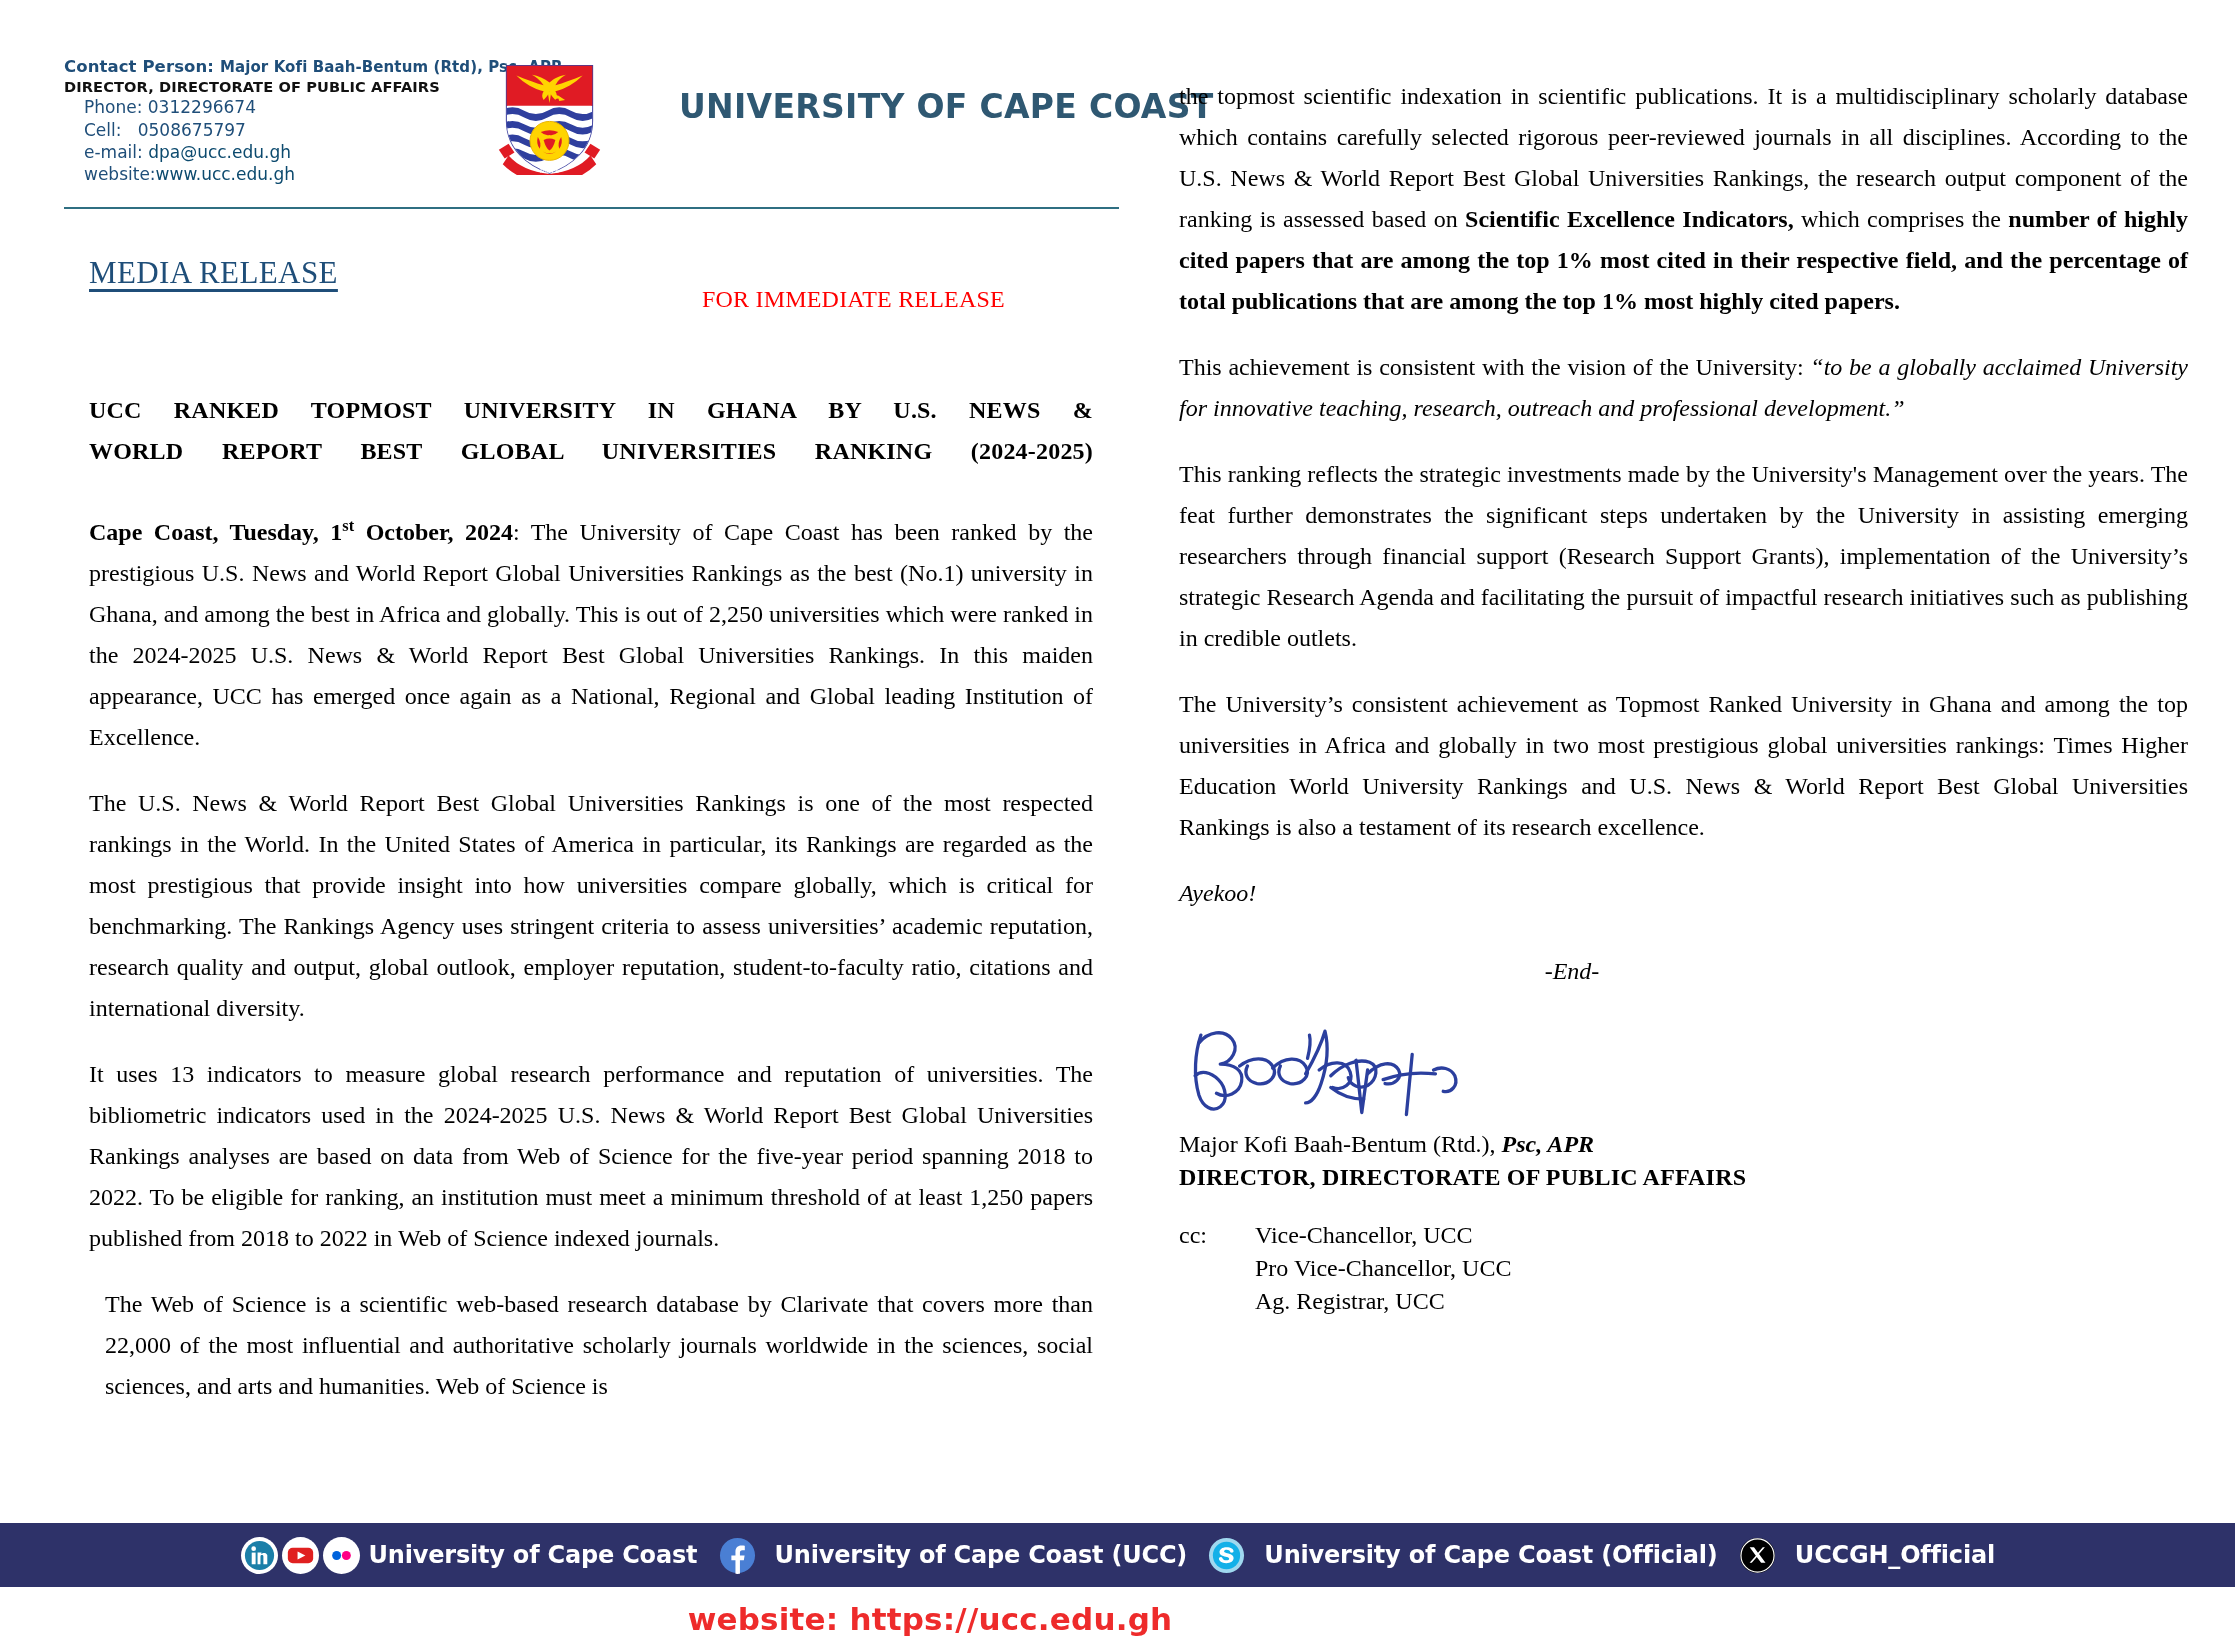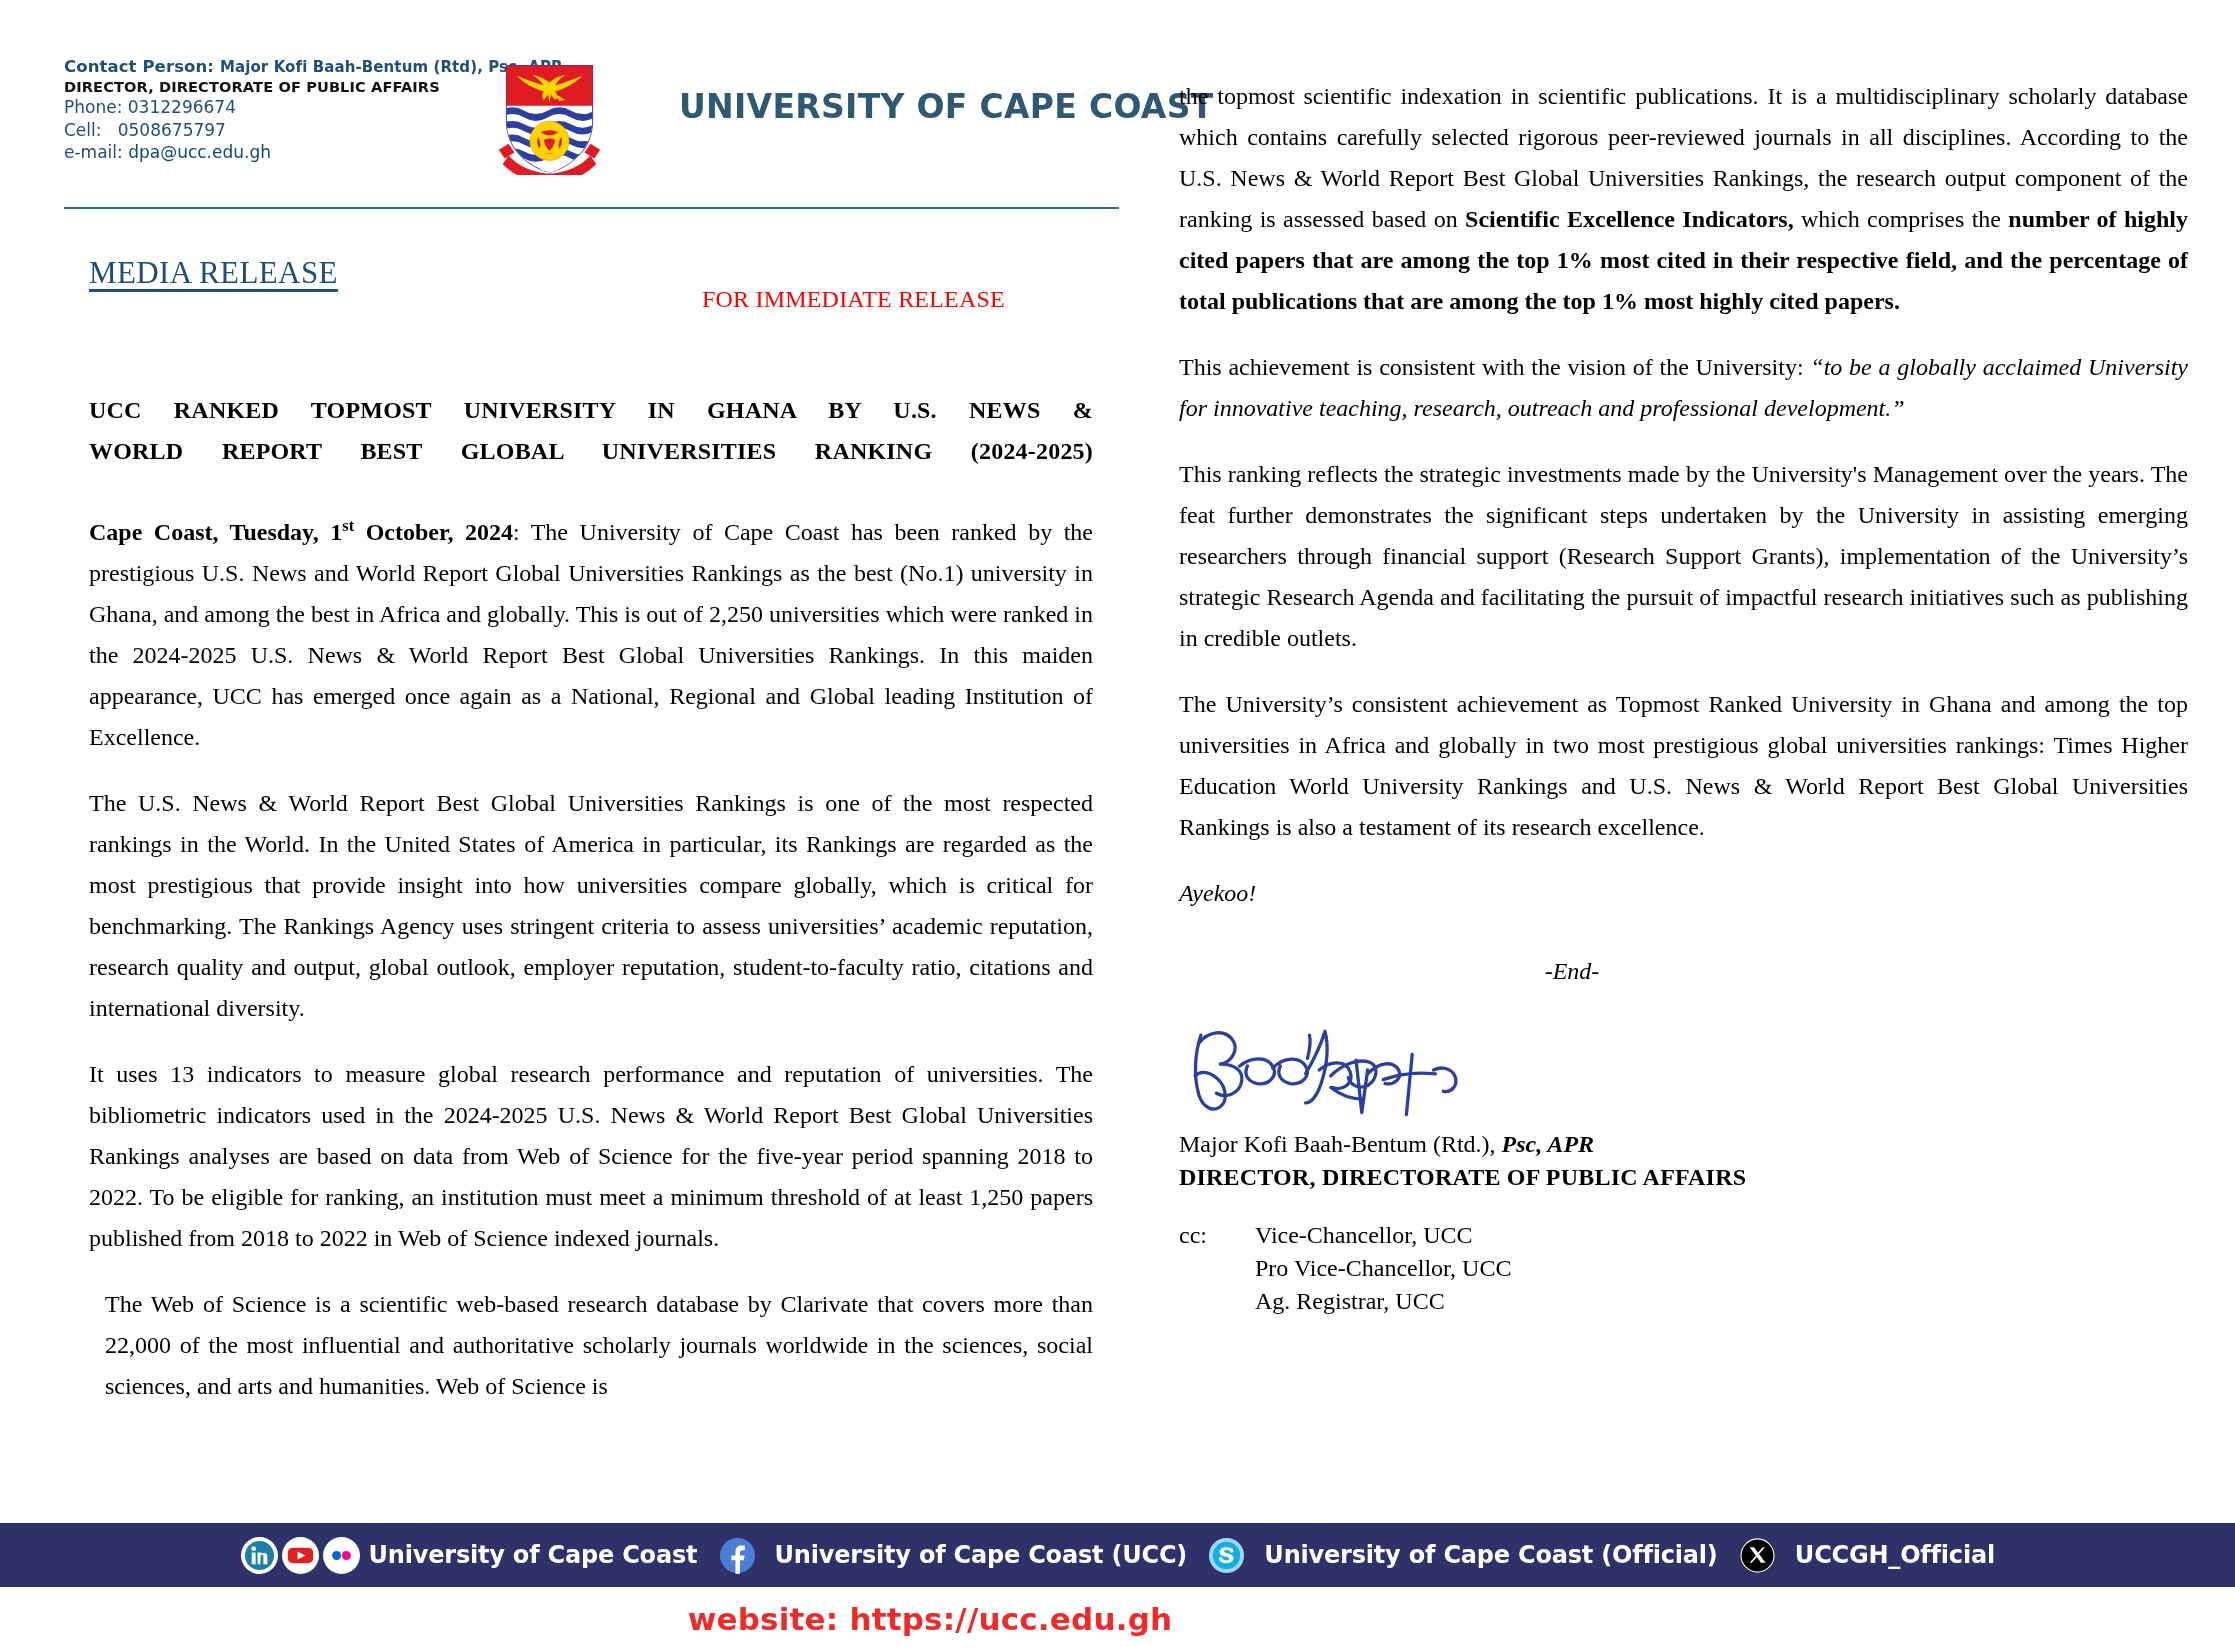--- a/index.html
+++ b/index.html
@@ -21,21 +21,21 @@
     height: 155px;
   }
   .contact-block {
     font-family: "DejaVu Sans", sans-serif;
     color: #1f4e79;
     line-height: 1.30;
   }
   .contact-line1 { font-size: 16.5px; font-weight: bold; letter-spacing:0.1px; }
   .contact-line1 .nm { font-size: 15px; }
   .contact-line2 { font-size: 14.6px; font-weight: bold; color:#111111; letter-spacing:0.1px;}
-  .contact-row { font-size: 17px; font-weight: normal; color:#1f4e79; }
+  .contact-row { font-size: 17px; font-weight: normal; color:#1f4e79;margin-left:20px; }
   .contact-row .lbl { }
   .contact-row a, .contact-row .ulink {
     color:#0c4a6e; 
   }
 
   .crest {
     position:absolute;
     left: 493px; top: 60px;
     width: 113px; height: 115px;
   }
@@ -188,20 +188,23 @@
       <span class="lbl">Phone:</span>
       <span>0312296674</span>
     </div>
     <div class="contact-row">
       <span class="lbl">Cell:</span>
       &nbsp;&nbsp;<span>0508675797</span>
     </div>
     <div class="contact-row">
       <span class="lbl">e-mail:</span>
       <span class="ulink">dpa@ucc.edu.gh</span>
+    </div>
+    <div class="contact-row">
+      <span class="lbl">website:</span><span class="ulink">www.ucc.edu.gh</span>
     </div>
   </div>
 </div>
 
 <div class="crest">
   <svg viewBox="0 0 116 118" width="113" height="115">
 
     <path d="M14 6 H102 V62 C102 92 80 108 58 116 C36 108 14 92 14 62 Z" fill="#ffffff" stroke="#3b3fa0" stroke-width="1.6"></path>
 
     <path d="M14 6 H102 V47 H14 Z" fill="#e01b24"></path>

